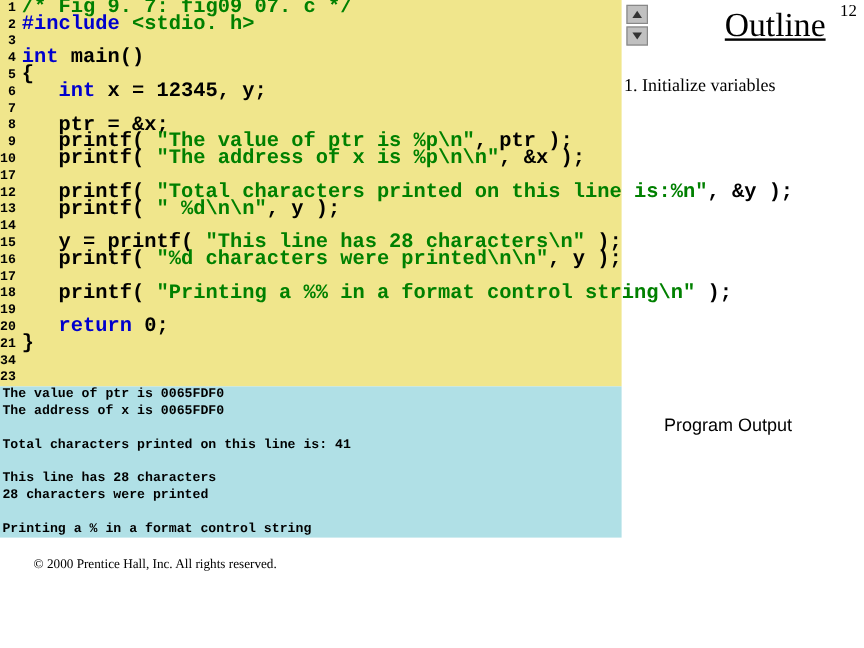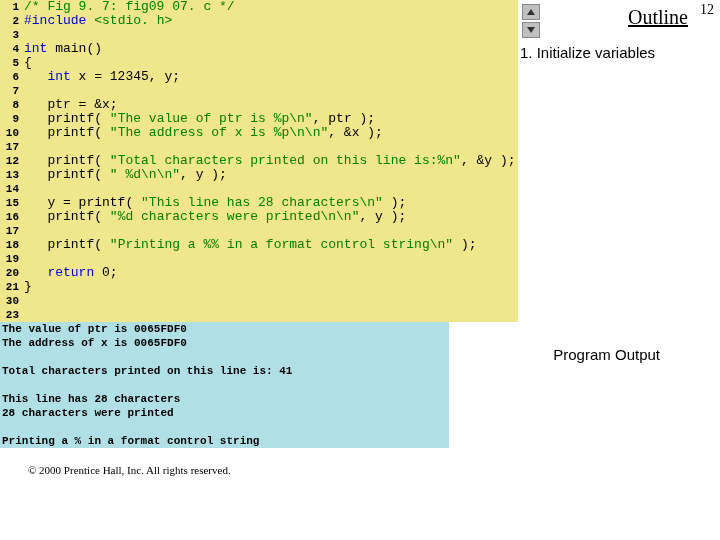--- a/index.html
+++ b/index.html
@@ -22,32 +22,32 @@
       padding-right: 5px;
       font-family: "Courier New", monospace;
       font-size: 11px;
       font-weight: bold;
       line-height: 14px;
       color: #000;
     }
     .code-lines {
       flex: 1;
       font-family: "Courier New", monospace;
-      font-size: 13px;
-      font-weight: normal;
+      font-size: 17px;
+      font-weight: bold;
       line-height: 14px;
     }
     .code-line { white-space: pre; }
     .comment { color: #008000; }
     .preproc { color: #0000cd; margin-top: 12px; }
     .keyword { color: #0000cd; }
     .string { color: #008000; }
     .output-area {
       background: #b0e0e6;
-      width: 449px;
+      width: 518px;
       font-family: "Courier New", monospace;
       font-size: 11px;
       font-weight: bold;
       line-height: 14px;
       padding: 0 2px;
       white-space: pre;
     }
     .footer {
       font-family: "Times New Roman", serif;
       font-size: 11px;
@@ -76,37 +76,37 @@
       justify-content: center;
       cursor: pointer;
       font-size: 10px;
     }
     .nav-btn svg { width: 10px; height: 8px; }
     .outline-title {
       position: absolute;
       right: 32px;
       top: 6px;
       font-family: "Times New Roman", serif;
-      font-size: 20px;
+      font-size: 28px;
       text-decoration: underline;
     }
     .page-num {
       position: absolute;
       right: 6px;
       top: 2px;
       font-family: "Times New Roman", serif;
       font-size: 14px;
     }
     .outline-items {
       position: absolute;
       right: 2px;
-      top: 44px;
+      top: 64px;
       width: 198px;
       text-align: left;
-      font-family: Liberation Sans, sans-serif;
+      font-family: Liberation Serif, serif;
       font-size: 15px;
     }
     .outline-item { margin-bottom: 24px; }
     .program-output-label {
       position: absolute;
       right: 60px;
       top: 346px;
       font-family: Arial, sans-serif;
       font-size: 15px;
     }
@@ -130,21 +130,21 @@
     <div>12</div>
     <div>13</div>
     <div>14</div>
     <div>15</div>
     <div>16</div>
     <div>17</div>
     <div>18</div>
     <div>19</div>
     <div>20</div>
     <div>21</div>
-    <div>30</div>
+    <div>34</div>
     <div>23</div>
   </div>
   <div class="code-lines">
     <div class="code-line"><span class="comment">/* Fig 9. 7: fig09 07. c */</span></div>
     <div class="code-line"><span class="preproc">#include</span><span class="string"> &lt;stdio. h&gt;</span></div>
     <div class="code-line">&nbsp;</div>
     <div class="code-line"><span class="keyword">int</span><span> main()</span></div>
     <div class="code-line"><span>{</span></div>
     <div class="code-line"><span>   </span><span class="keyword">int</span><span> x = 12345, y;</span></div>
     <div class="code-line">&nbsp;</div>

